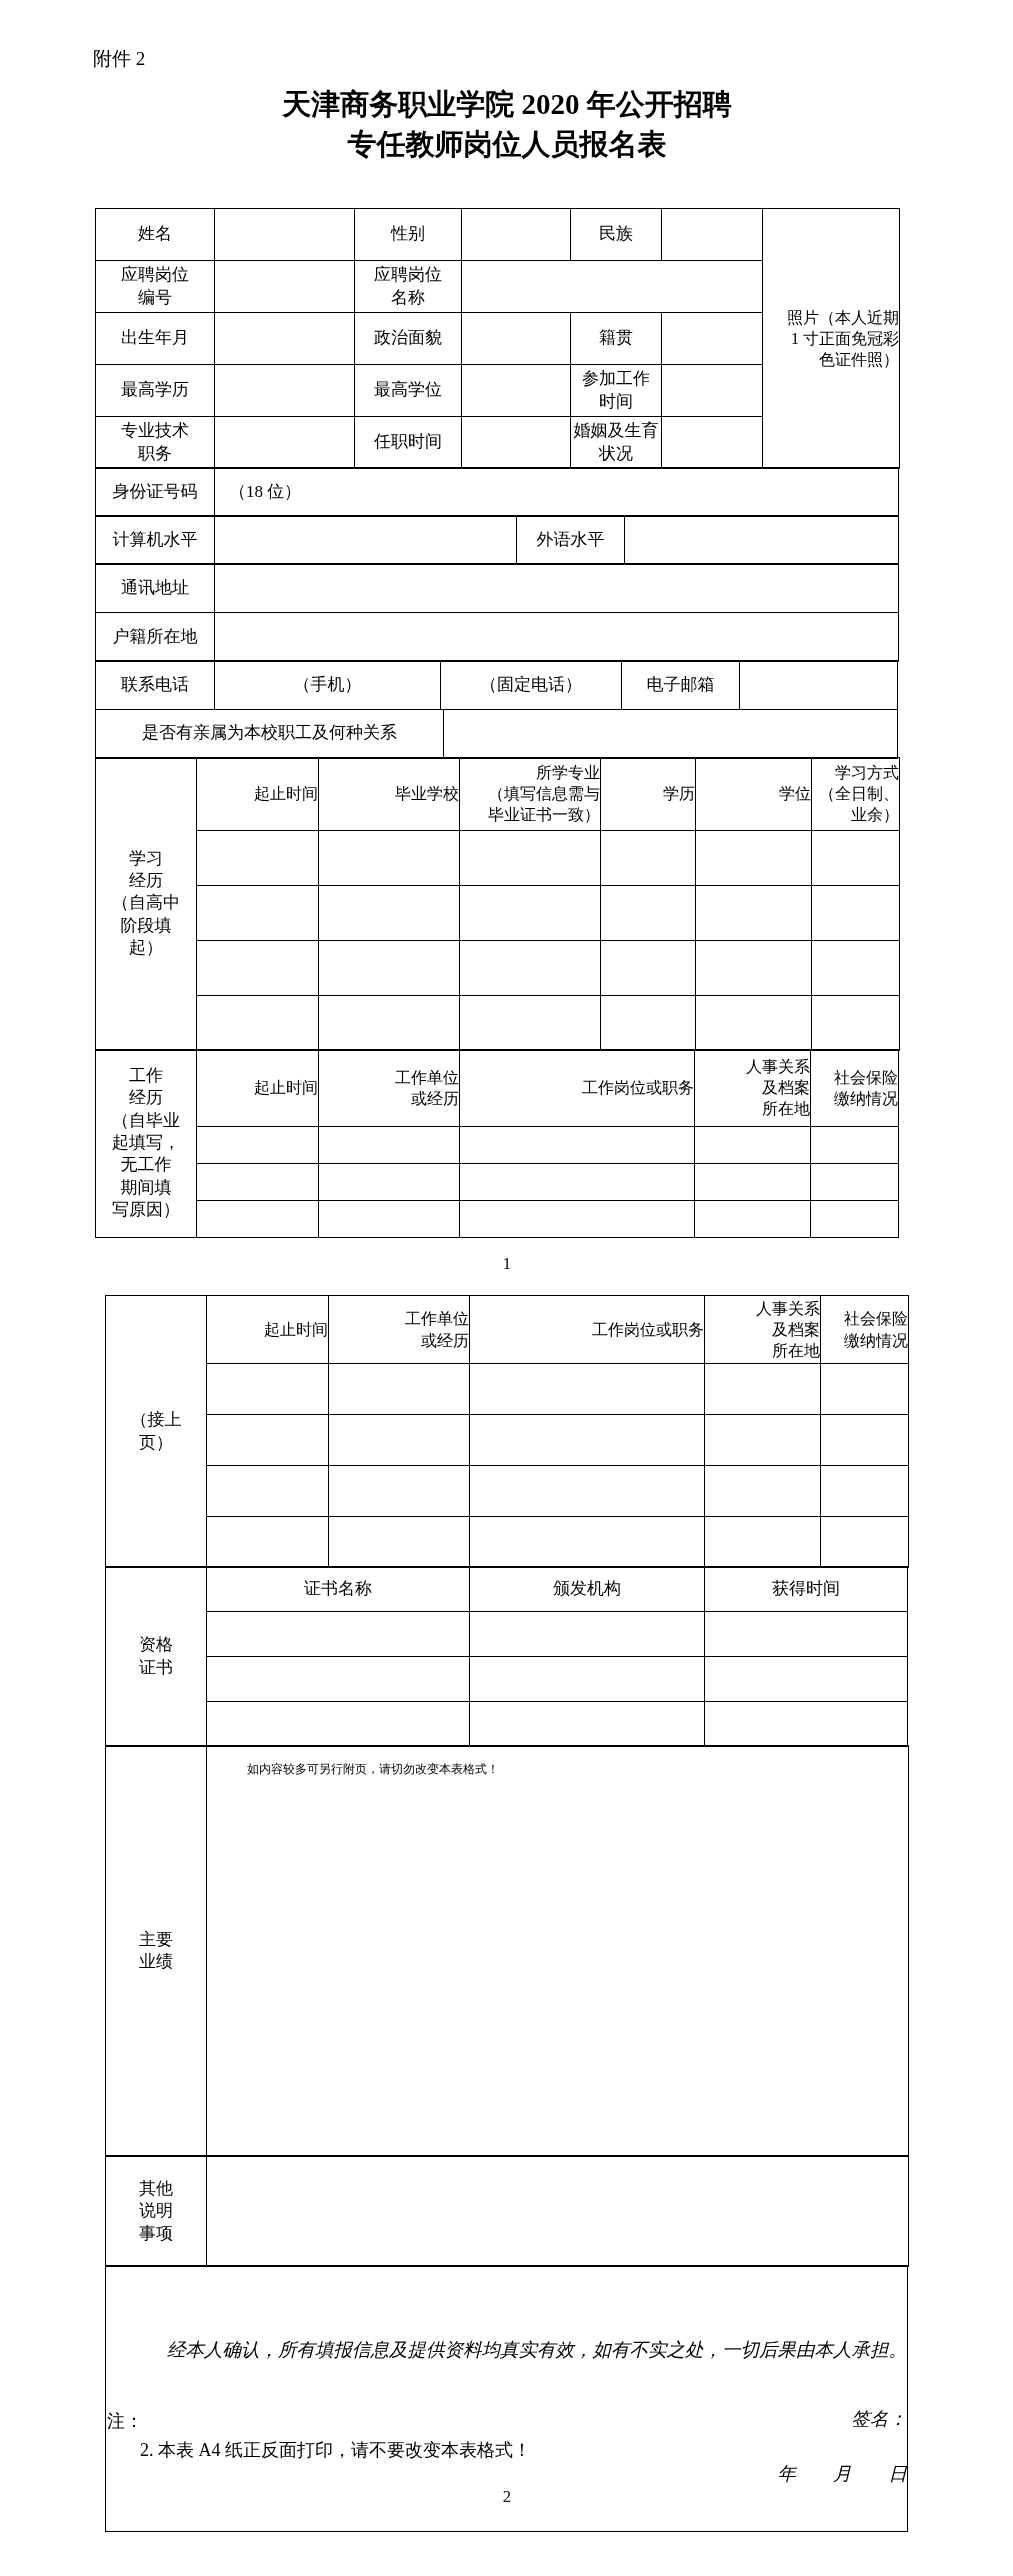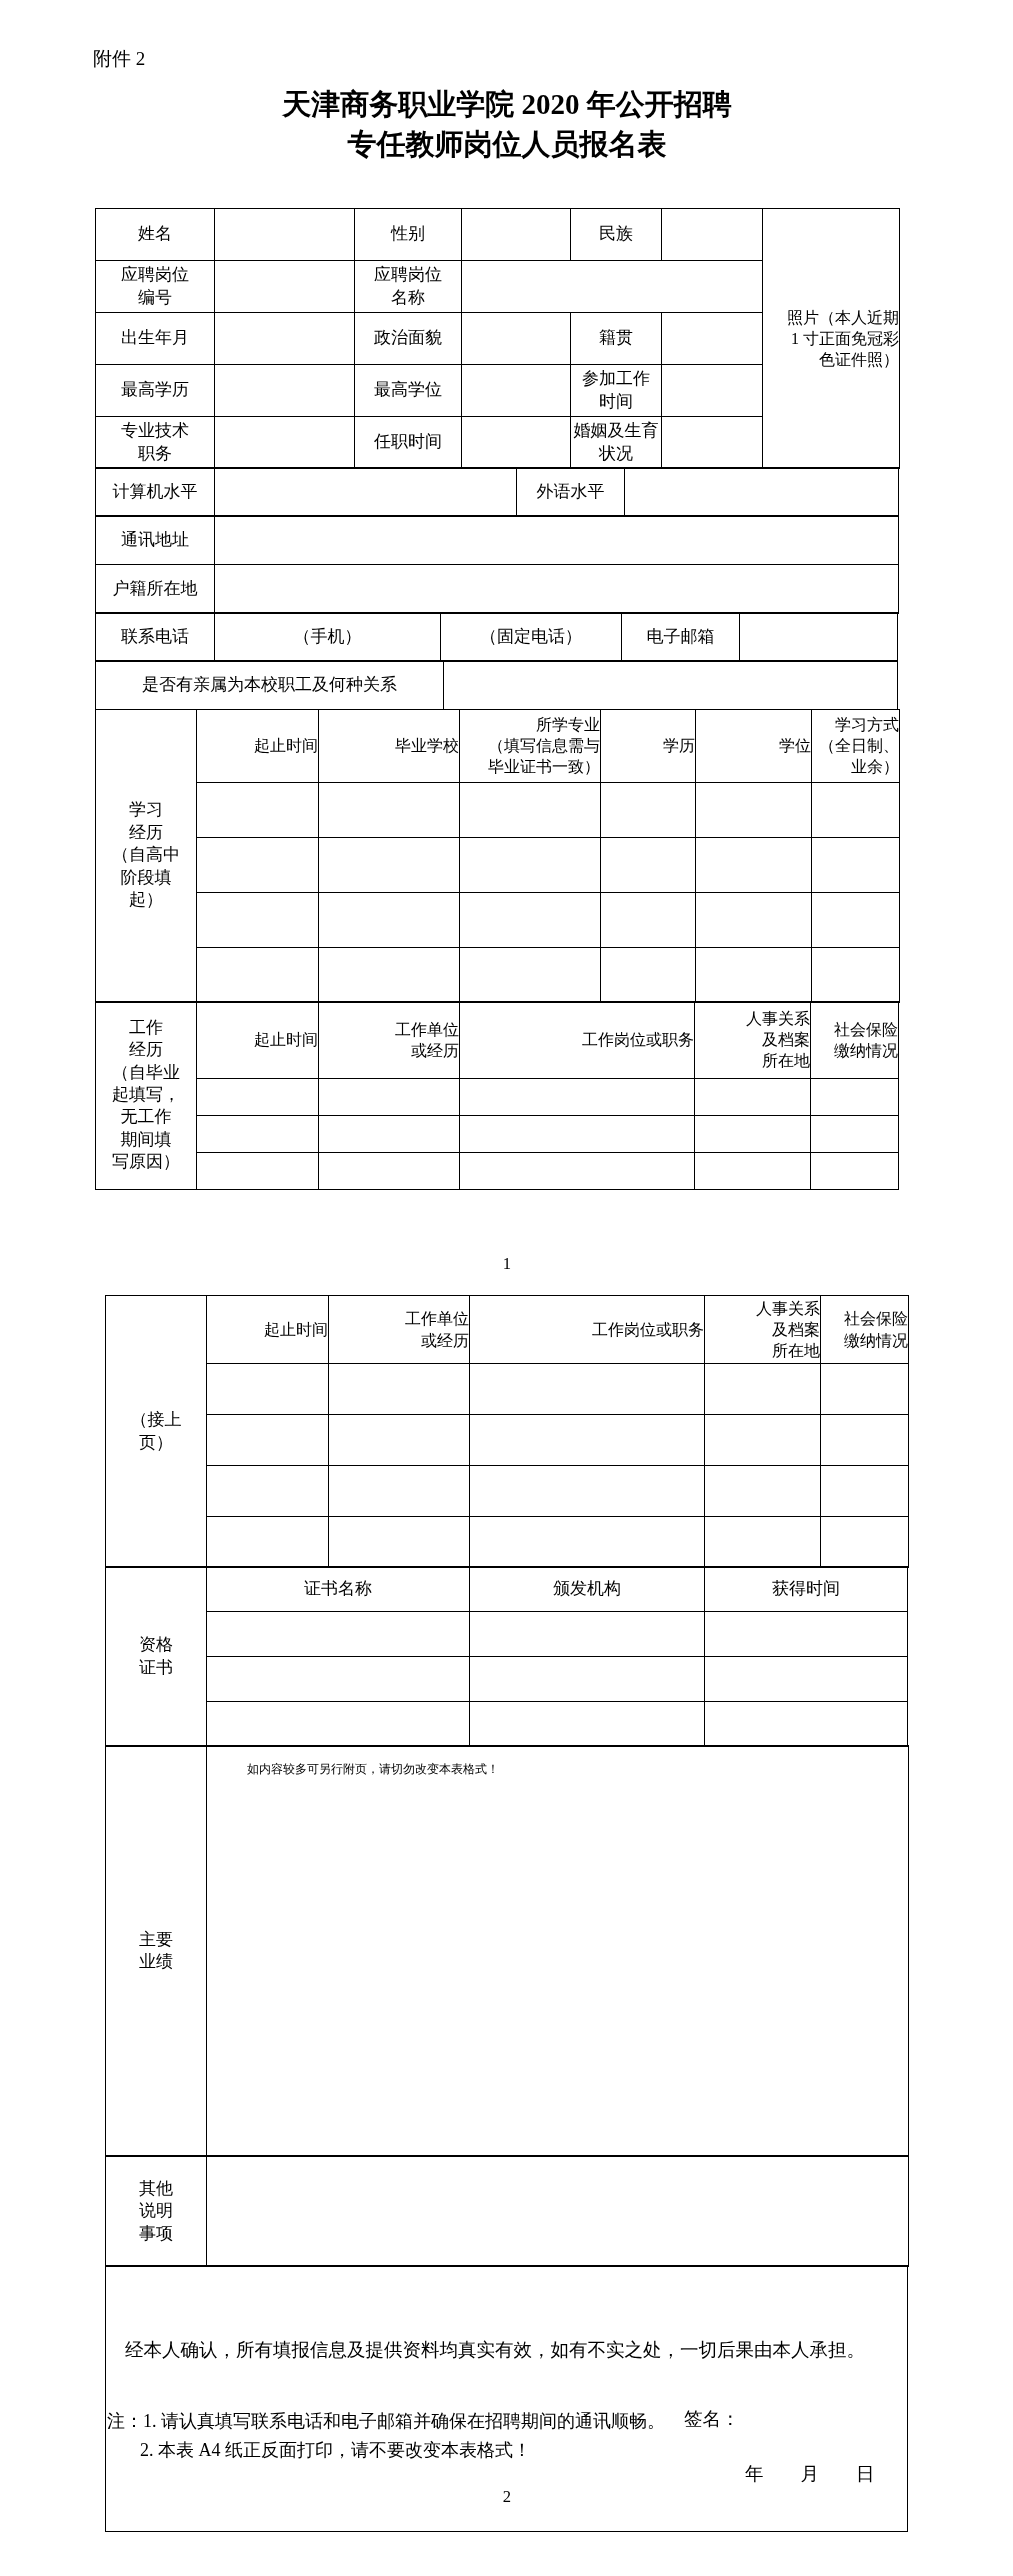--- a/index.html
+++ b/index.html
@@ -21,21 +21,21 @@
   td.small { font-size:16px;text-align:right; }
   td.left { text-align:left; padding-left:14px; }
   td.top-left { vertical-align:top; text-align:left; padding:15.3px 12.8px 0 40px; font-size:12px; }
   .pageno { position:absolute; left:0; width:1014px; text-align:center; font-size:16.6px; }
   .pageno-1 { top:1254px; }
   .pageno-2 { top:2487px; }
   .footnotes { position:absolute; left:107px; top:2407px; width:831px;
     font-size:18px; line-height:29px; text-align:left; }
   .footnotes .n { display:flex; }
   .footnotes .n2 { padding-left:33px; }
-  .confirm { width:100%; height:100%; text-align:left; }
+  .confirm { width:100%; height:100%; text-align:right;font-style:italic; }
   .confirm .stmt { padding:27px 0 0 19px; font-size:18.5px; }
   .confirm .sig  { padding:22px 0 0 578px; font-size:18.5px; }
   .confirm .date { padding:7.7px 0 0 639px; font-size:18.5px; }
 </style>
 </head>
 <body>
 
 <div class="sheet">
 
   <div class="attachment">附件 2</div>
@@ -100,20 +100,32 @@
         <td></td>
         <td>任职时间</td>
         <td></td>
         <td>婚姻及生育
 状况</td>
         <td></td>
       </tr>
     </tbody>
       </table>
 
+    <table>
+      <colgroup>
+          <col style="width:119px">
+          <col style="width:684px">
+        </colgroup>
+      <tbody>
+          <tr style="height:49px">
+        <td>身份证号码</td>
+        <td class="left">（18 位）</td>
+      </tr>
+    </tbody>
+      </table>
 
     <table>
       <colgroup>
           <col style="width:119px">
           <col style="width:302px">
           <col style="width:108px">
           <col style="width:274px">
         </colgroup>
       <tbody>
           <tr style="height:49px">
@@ -424,21 +436,20 @@
           </div>
         </td>
       </tr>
     </tbody>
       </table>
   </div>
 
   <div class="footnotes">
     <div class="n">
       <span>注：</span>
-      <span>1. 请认真填写联系电话和电子邮箱并确保在招聘期间的通讯顺畅。</span>
     </div>
     <div class="n n2">
       <span>2. 本表 A4 纸正反面打印，请不要改变本表格式！</span>
     </div>
   </div>
 
   <div class="pageno pageno-2">2</div>
 
 </div>
 

